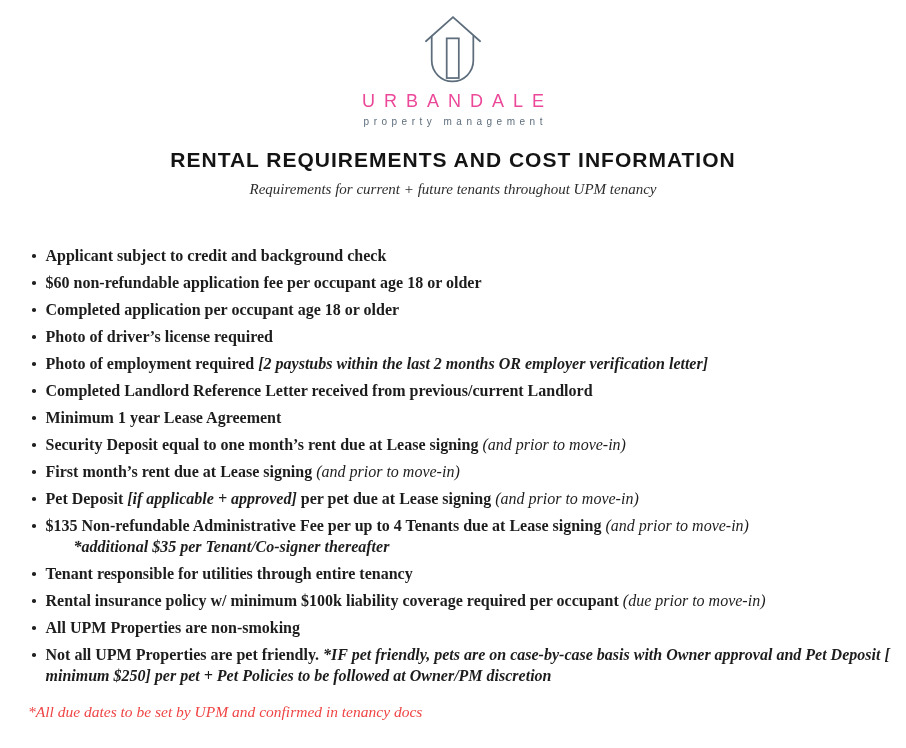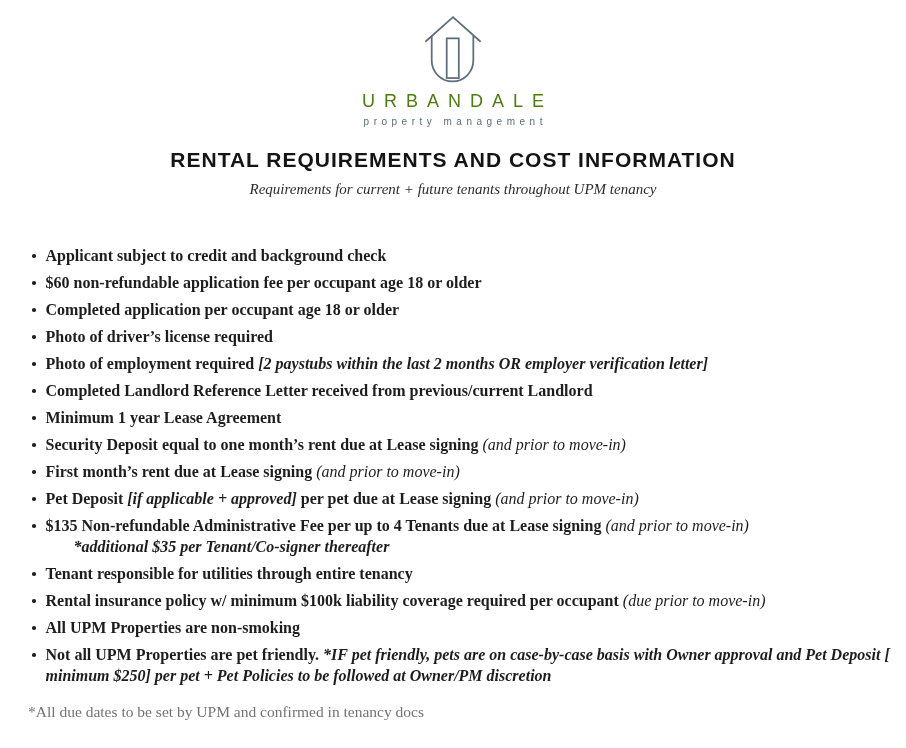--- a/index.html
+++ b/index.html
@@ -16,21 +16,21 @@
 
   
   .brand { text-align: center; }
   .logo-svg { display: block; margin: 0 auto; }
   .brand-name {
     font-family: "Liberation Sans", sans-serif;
     font-size: 18px;
     font-weight: 500;
     letter-spacing: 9px;
     text-indent: 9px;
-    color: #4d7c0f;
+    color: #ec4899;
     margin-top: 5px;
     line-height: 21px;
   }
   .brand-tagline {
     font-family: "Liberation Sans", sans-serif;
     font-size: 10px;
     font-weight: 400;
     letter-spacing: 4.5px;
     text-indent: 4.5px;
     color: #5d6d7c;
@@ -84,22 +84,23 @@
   .seg-italic { font-weight: 400; font-style: italic; }
   .seg-bold-italic { font-weight: 700; font-style: italic; }
   .subline {
     font-weight: 700;
     font-style: italic;
     padding-left: 28px;
   }
 
   
   .footnote {
+    font-style: italic;
     font-size: 15.5px;
-    color: #737373;
+    color: #ef4444;
     margin: 16px 8px 0 28px;
     line-height: 20px;
   }
 </style>
 </head>
 <body>
 
 <div class="page">
 
   <header class="brand">

